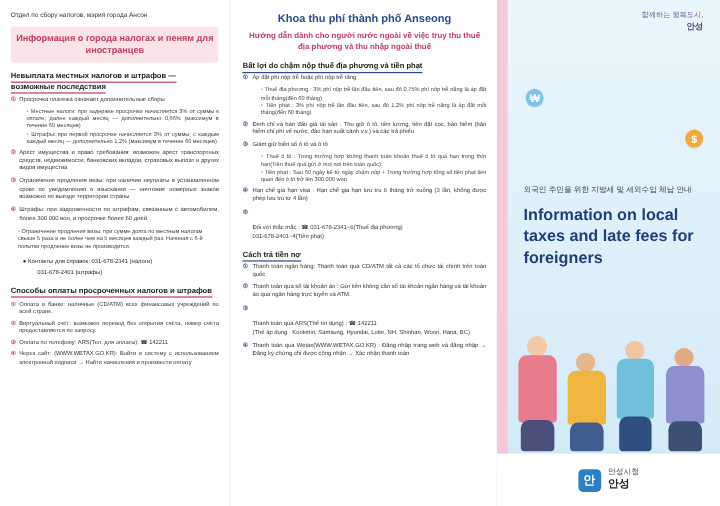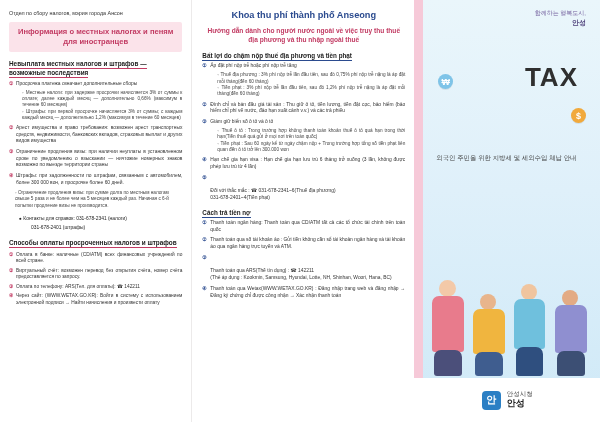--- a/index.html
+++ b/index.html
@@ -179,21 +179,21 @@
 </style>
 </head>
 <body>
 
 <div class="page">
 
   <div class="panel-ru">
     <div class="ru-org">Отдел по сбору налогов, мэрия города Ансон</div>
 
     <div class="ru-title-box">
-      <div class="ru-title">Информация о местных налогах и пеням для иностранцев</div>
+      <div class="ru-title">Информация о города налогах и пеням для иностранцев</div>
     </div>
 
     <div class="sec-h">
       <span class="ul">Невыплата местных налогов и штрафов — возможные последствия</span>
     </div>
 
     <div class="ru-item">
       <span class="num">①</span>
       <span>Просрочка платежа означает дополнительные сборы</span>
       <div class="ru-sub" style="white-space:pre-line">◦ Местные налоги: при задержке просрочки начисляется 3% от суммы к оплате; далее каждый месяц — дополнительно 0,66% (максимум в течение 60 месяцев)
@@ -304,26 +304,26 @@
   </div>
 
   <div class="panel-cover">
     <div class="cover-stripe"></div>
 
     <div class="cover-logo">
       <div>함께하는 행복도시, </div>
       <div class="kr">안성</div>
     </div>
 
-    <div class="tax-badge">TAX</div>
 
     <div class="coin w">₩</div>
     <div class="coin d">$</div>
 
     <div class="cover-kr-line">외국인 주민을 위한 지방세 및 세외수입 체납 안내</div>
+    <div class="cover-title">Information on local taxes and late fees for foreigners</div>
 
     <div class="ppl">
       <div class="fig" style="left:14px;width:40px;height:96px;">
         <div class="head" style="left:11px;top:0;width:17px;height:17px;background:#f3c9a8;"></div>
         <div class="body" style="left:4px;top:16px;width:32px;height:56px;background:#e87b8c;"></div>
         <div class="body" style="left:6px;top:70px;width:28px;height:26px;background:#4b4f7a;"></div>
       </div>
       <div class="fig" style="left:54px;width:42px;height:82px;">
         <div class="head" style="left:12px;top:0;width:16px;height:16px;background:#e8b58c;"></div>
         <div class="body" style="left:5px;top:15px;width:32px;height:45px;background:#f0b53f;"></div>

